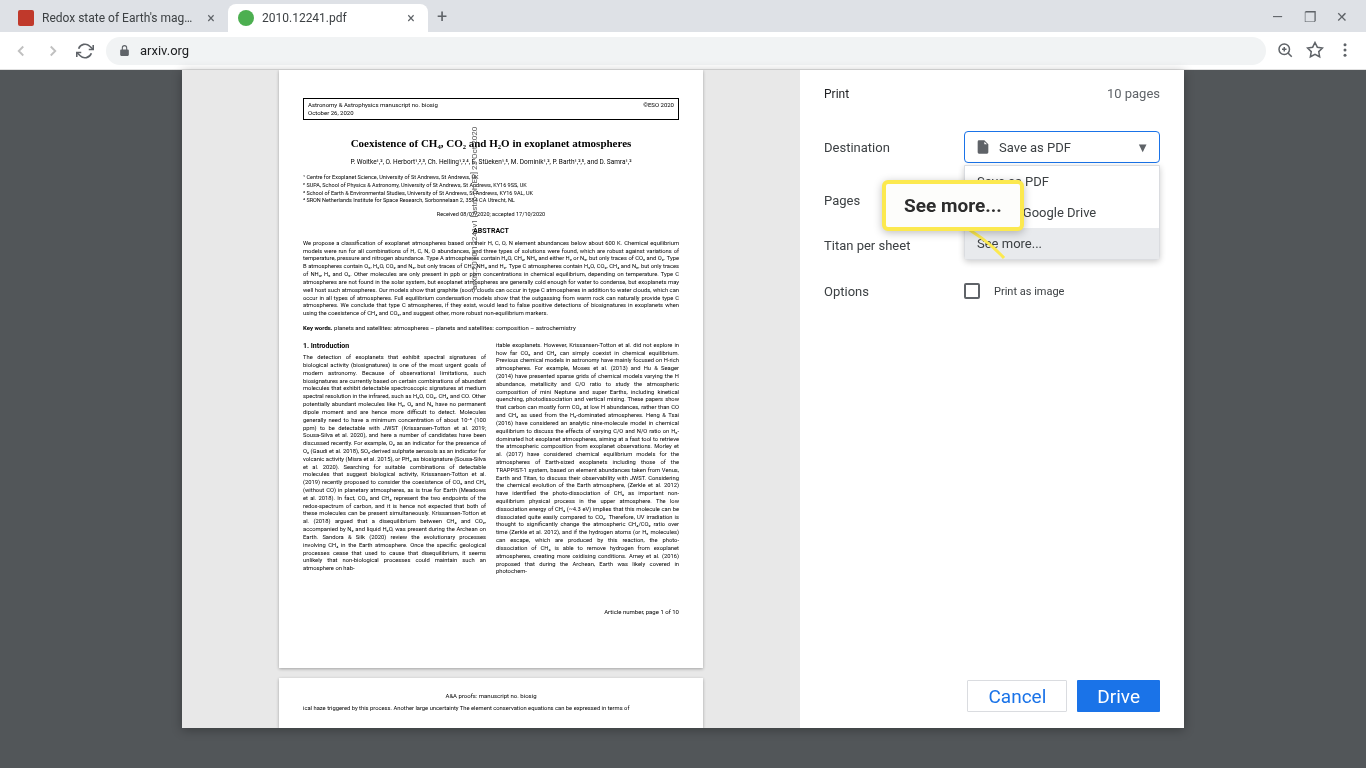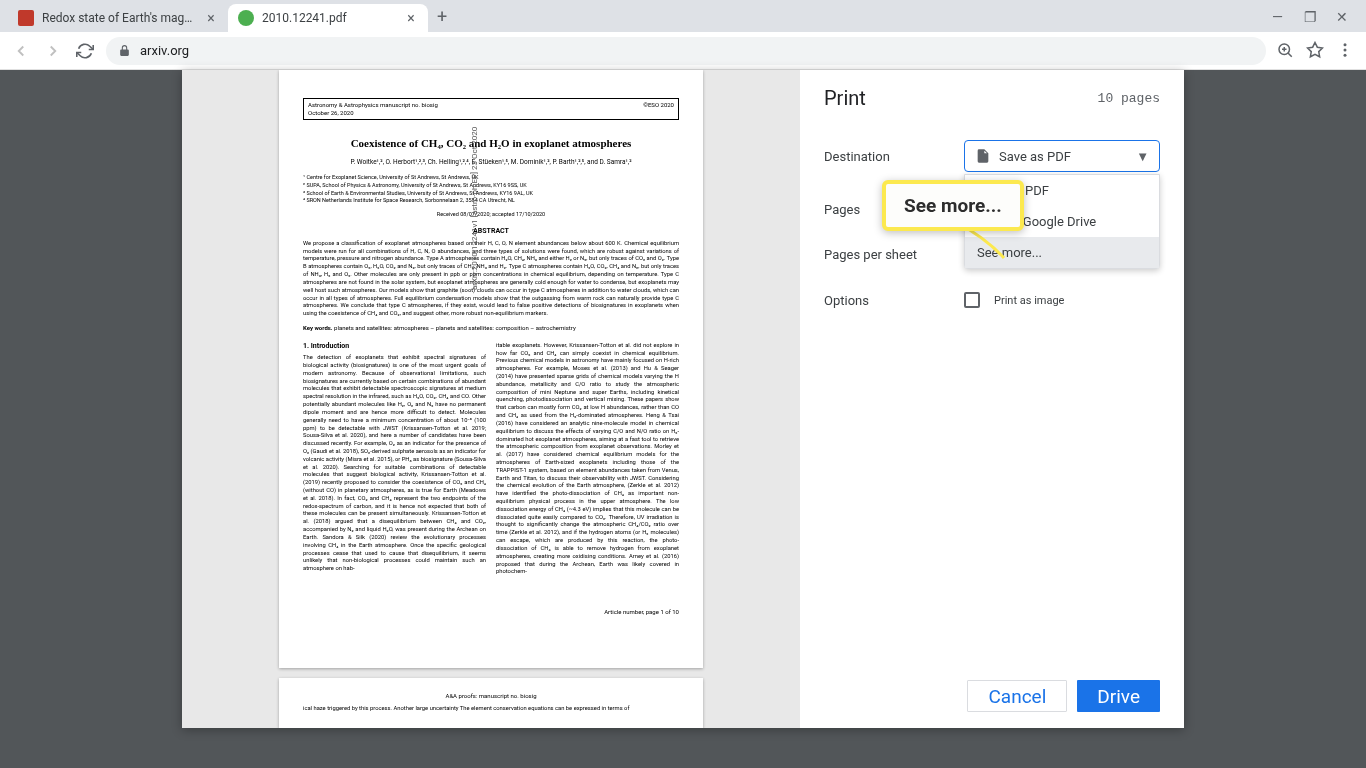--- a/index.html
+++ b/index.html
@@ -44,22 +44,22 @@
     .paper-keywords { font-size: 6px; margin-bottom: 10px; }
     .paper-cols { display: flex; gap: 10px; font-size: 5.8px; text-align: justify; line-height: 1.35; }
     .paper-col { flex: 1; }
     .paper-intro-h { font-size: 7px; font-weight: bold; margin-bottom: 3px; }
     .arxiv-side { position: absolute; left: 288px; top: 220px; transform: rotate(-90deg); transform-origin: left top; font-size: 8px; color: #555; width: 300px; }
     .page-num { text-align: right; font-size: 6px; padding: 4px 24px 0 0; }
     
     
     .settings-pane { flex: 1; background: #fff; padding: 16px 24px; display: flex; flex-direction: column; }
     .settings-header { display: flex; justify-content: space-between; align-items: center; margin-bottom: 30px; }
-    .settings-title { font-size: 20px; color: #202124; }
-    .page-count { font-size: 13px; color: #5f6368; font-family: Liberation Mono, monospace; }
+    .settings-title { font-size: 12px; color: #202124; }
+    .page-count { font-size: 13px; color: #5f6368; }
     .setting-row { display: flex; align-items: center; margin-bottom: 30px; font-size: 13px; }
     .setting-label { width: 140px; color: #3c4043; }
     .dropdown { flex: 1; height: 32px; border: 1px solid #1a73e8; border-radius: 4px; display: flex; align-items: center; padding: 0 10px; position: relative; background: #fff; cursor: pointer; }
     .dropdown .dd-icon { width: 16px; height: 16px; margin-right: 8px; }
     .dropdown .dd-text { flex: 1; color: #3c4043; font-size: 13px; }
     .dropdown .dd-arrow { color: #5f6368; }
     .dd-menu { position: absolute; top: 33px; left: -1px; right: -1px; background: #fff; border: 1px solid #dadce0; border-radius: 0 0 4px 4px; box-shadow: 0 2px 6px rgba(0,0,0,0.2); z-index: 10; }
     .dd-item { padding: 8px 12px; font-size: 13px; color: #3c4043; cursor: pointer; }
     .dd-item.highlighted { background: #e8eaed; }
     .checkbox-row { display: flex; align-items: center; gap: 14px; }
@@ -202,21 +202,21 @@
           <div class="dd-item highlighted">See more...</div>
         </div>
       </div>
     </div>
 
     <div class="setting-row">
       <div class="setting-label">Pages</div>
     </div>
 
     <div class="setting-row">
-      <div class="setting-label">Pages per sheet</div>
+      <div class="setting-label">Titan per sheet</div>
     </div>
 
     <div class="setting-row">
       <div class="setting-label">Options</div>
       <div class="checkbox-row">
         <div class="checkbox"></div>
         <div class="checkbox-label">Print as image</div>
       </div>
     </div>
 

